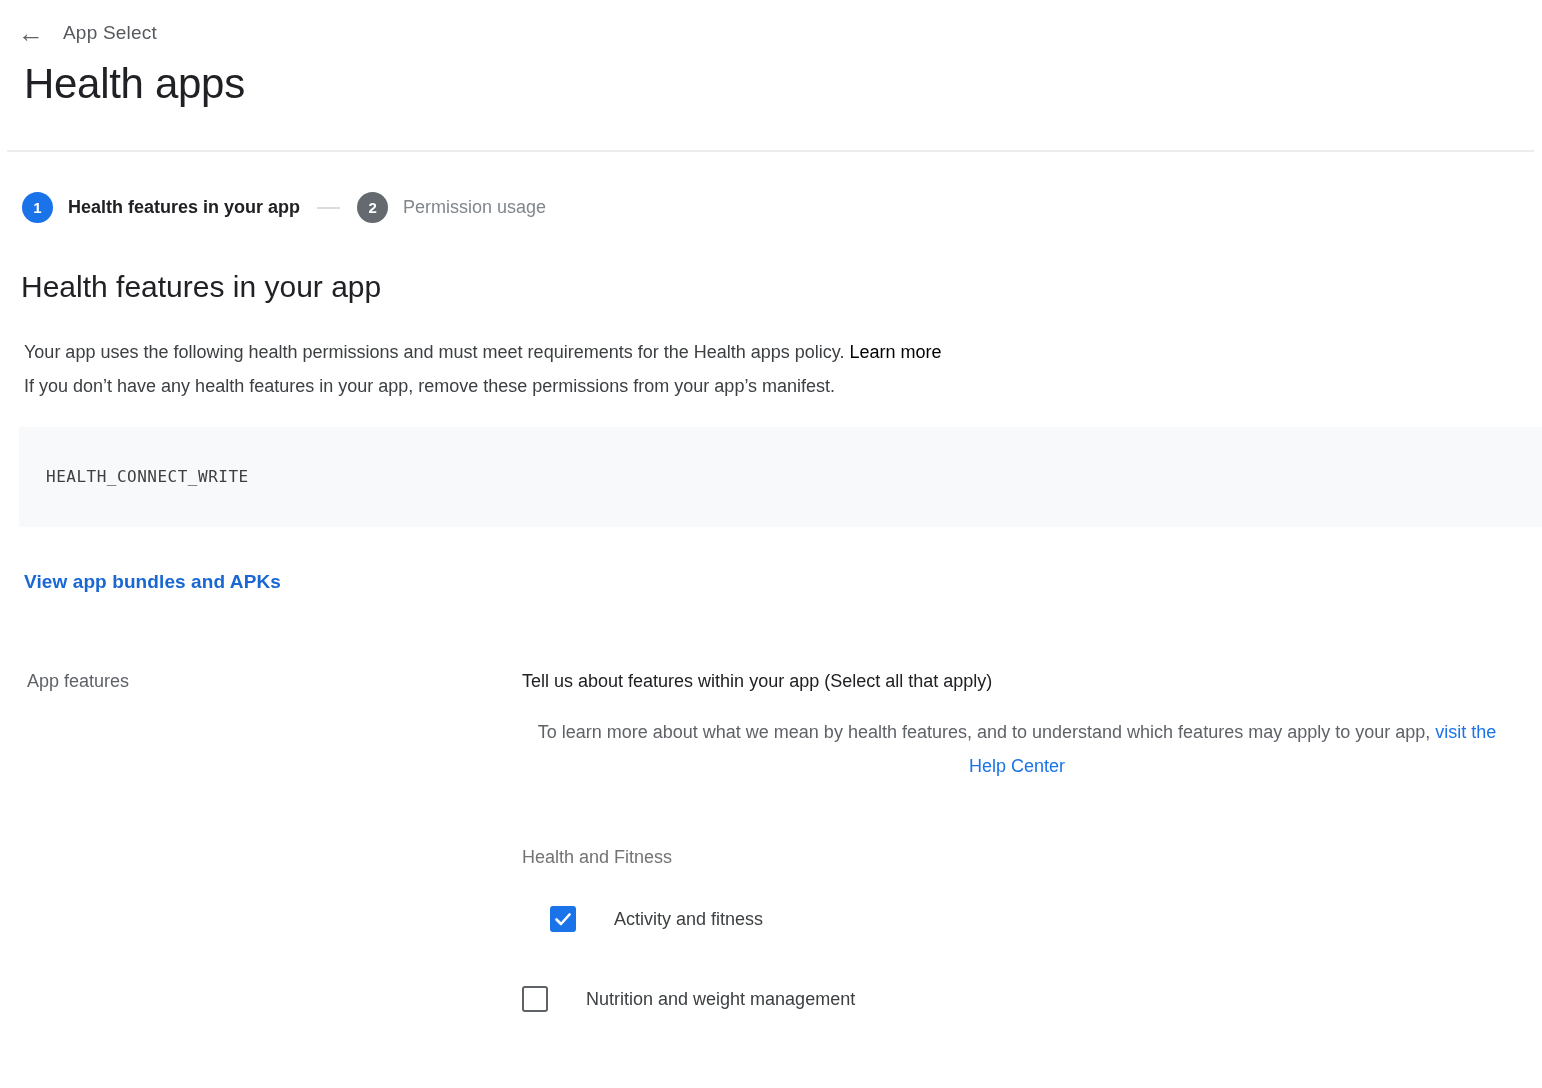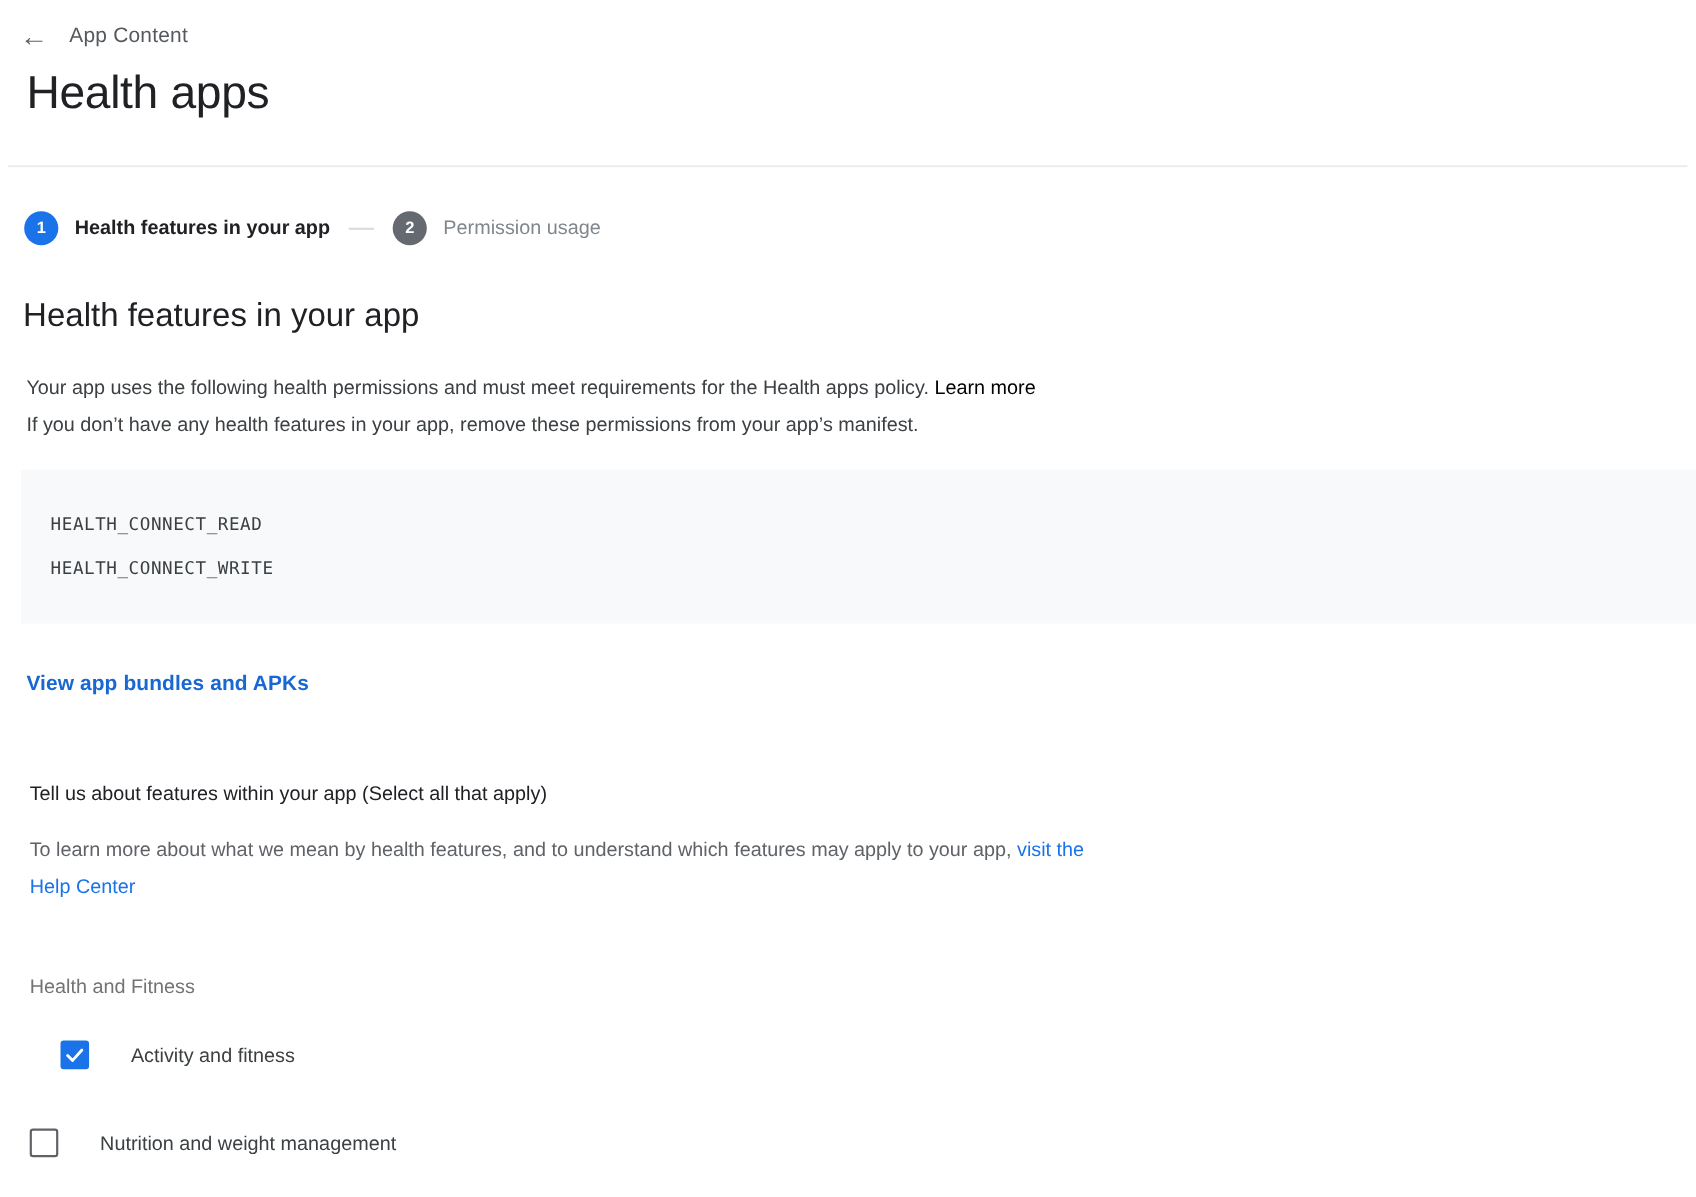--- a/index.html
+++ b/index.html
@@ -63,21 +63,21 @@
     margin: 44px 0 0 24px;
     font-size: 19px; font-weight: 700; color: #1967d2;
     text-decoration: none; cursor: pointer; letter-spacing: 0.1px; text-align: center;
   }
 
   
   .form-row { display: flex; margin: 76px 0 0 27px; }
   .row-label { width: 495px; flex: 0 0 495px; font-size: 18px; color: #5f6368; padding-top: 2px; }
   .right-col { max-width: 990px; }
   .question { font-size: 18px; color: #202124; line-height: 24px; }
-  .help-text { margin-top: 22px; font-size: 18px; line-height: 34px; color: #5f6368; }
+  .help-text { margin-top: 22px; font-size: 18px; line-height: 34px; color: #5f6368; text-align: center; }
   .group-label { margin-top: 64px; font-size: 18px; color: #737373; }
 
   
   .checkbox-row { display: flex; align-items: center; cursor: pointer; }
   .checkbox-row.first { margin-top: 38px; padding-left: 28px; }
   .checkbox-row.second { margin-top: 54px; }
   .cbx {
     width: 26px; height: 26px; border-radius: 3px; flex: 0 0 auto;
     border: 2px solid #5f6368; background: #fff;
     display: flex; align-items: center; justify-content: center;
@@ -87,21 +87,21 @@
   .cbx.checked svg { display: block; }
   .cbx-label { margin-left: 38px; font-size: 18px; color: #3c4043; }
 </style>
 </head>
 <body>
 
 <div>
 
   <div class="back-row">
     <span class="back-icon">←</span>
-    <span class="back-label">App Content</span>
+    <span class="back-label">App Select</span>
   </div>
 
   <h1 class="page-title">Health apps</h1>
 
   <div class="divider"></div>
 
   <div class="stepper">
     <div class="step">
       <div class="step-circle active">1</div>
       <div class="step-label active">Health features in your app</div>
@@ -116,27 +116,27 @@
   <h2 class="section-heading">Health features in your app</h2>
 
   <div class="intro">
     <span>Your app uses the following health permissions and must meet requirements for the Health apps policy.</span>
     <a class="link-underline">Learn more</a>
     <br>
     <span>If you don’t have any health features in your app, remove these permissions from your app’s manifest.</span>
   </div>
 
   <div class="code-box">
-    <div class="code-line">HEALTH_CONNECT_READ</div>
     <div class="code-line">HEALTH_CONNECT_WRITE</div>
   </div>
 
   <a class="view-link">View app bundles and APKs</a>
 
   <div class="form-row">
+    <div class="row-label">App features</div>
     <div class="right-col">
       <div class="question">Tell us about features within your app (Select all that apply)</div>
       <div class="help-text">
         <span>To learn more about what we mean by health features, and to understand which features may apply to your app, </span><a class="link-plain">visit the Help Center</a>
       </div>
       <div class="group-label">Health and Fitness</div>
 
       <div class="checkbox-row first">
         <div class="cbx checked">
           <svg width="16" height="13" viewBox="0 0 16 13">

